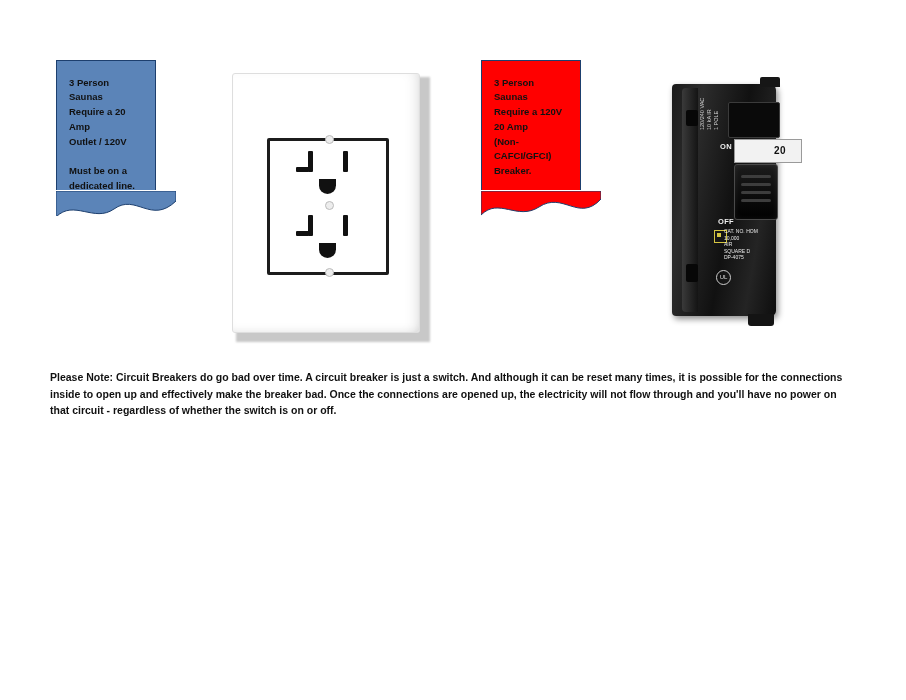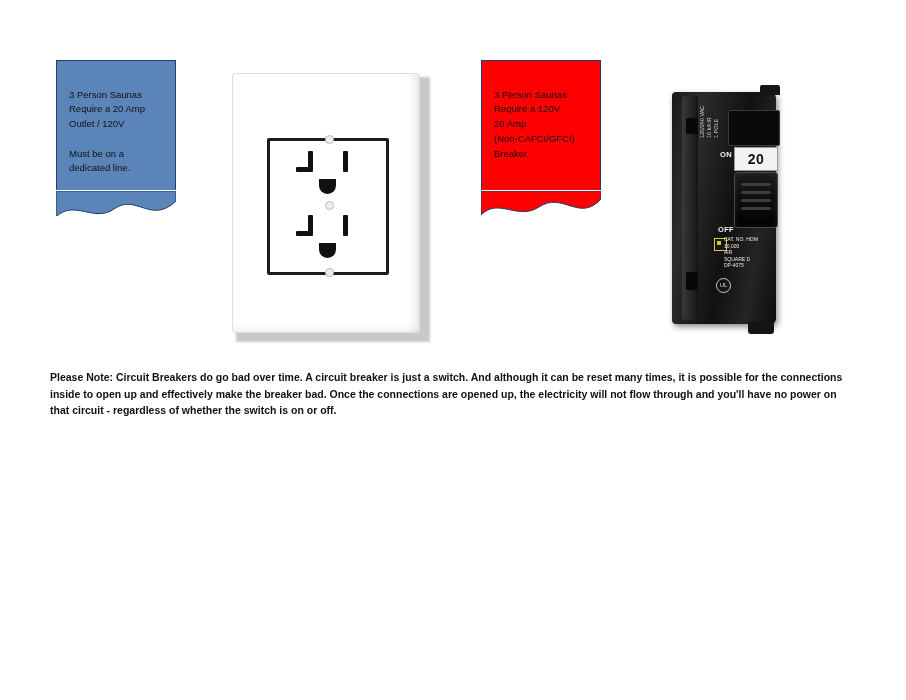--- a/index.html
+++ b/index.html
@@ -11,29 +11,30 @@
     width: 906px;
     height: 700px;
     font-family: "Liberation Sans", sans-serif;
     position: relative;
     overflow: hidden;
   }
 
   
   .callout {
     position: absolute;
-    width: 120px;
+    width: 100px;
     box-sizing: border-box;
-    padding: 12px 10px 10px 12px;
+    padding: 0 10px 10px 12px;
     font-size: 9.5px;
     line-height: 1.55;
     color: #111111;
     border: 1px solid #1d3f6e;
     border-bottom: none;
     white-space: pre-line;
+    font-weight: bold;
   }
   .callout-blue {
     left: 56px;
     top: 60px;
     background: #5b84b8;
     height: 130px;
   }
   .callout-red {
     left: 481px;
     top: 60px;
@@ -135,21 +136,21 @@
   
   .breaker-wrap {
     position: absolute;
     left: 662px;
     top: 84px;
     width: 130px;
     height: 240px;
   }
   .breaker-body {
     position: absolute;
-    left: 10px; top: 8px;
+    left: 10px; top: 0;
     width: 104px; height: 232px;
     background: linear-gradient(100deg, #1a1a1a 0%, #2c2c2c 22%, #111111 55%, #242424 78%, #0d0d0d 100%);
     border-radius: 4px 6px 5px 4px;
     box-shadow: 2px 3px 6px rgba(0,0,0,0.45);
   }
   .breaker-left-edge {
     position: absolute;
     left: 10px; top: 4px;
     width: 16px; height: 224px;
     background: linear-gradient(90deg, #3a3a3a, #141414);
@@ -186,25 +187,26 @@
     background: #3d3d3d;
     border-radius: 2px;
   }
   .breaker-amp {
     position: absolute;
     left: 62px; top: 55px;
     width: 42px; height: 22px;
     background: #f2f2f2;
     border: 1px solid #9a9a9a;
     color: #111111;
-    font-size: 14px;
+    font-size: 10px;
     font-weight: bold;
     text-align: center;
     line-height: 22px;
     letter-spacing: 0.5px;
+    padding-left: 24px;
   }
   .breaker-onoff {
     position: absolute;
     color: #efefef;
     font-size: 7.5px;
     font-weight: bold;
     letter-spacing: 0.3px;
   }
   .on-label  { left: 48px; top: 58px; }
   .off-label { left: 46px; top: 133px; }

